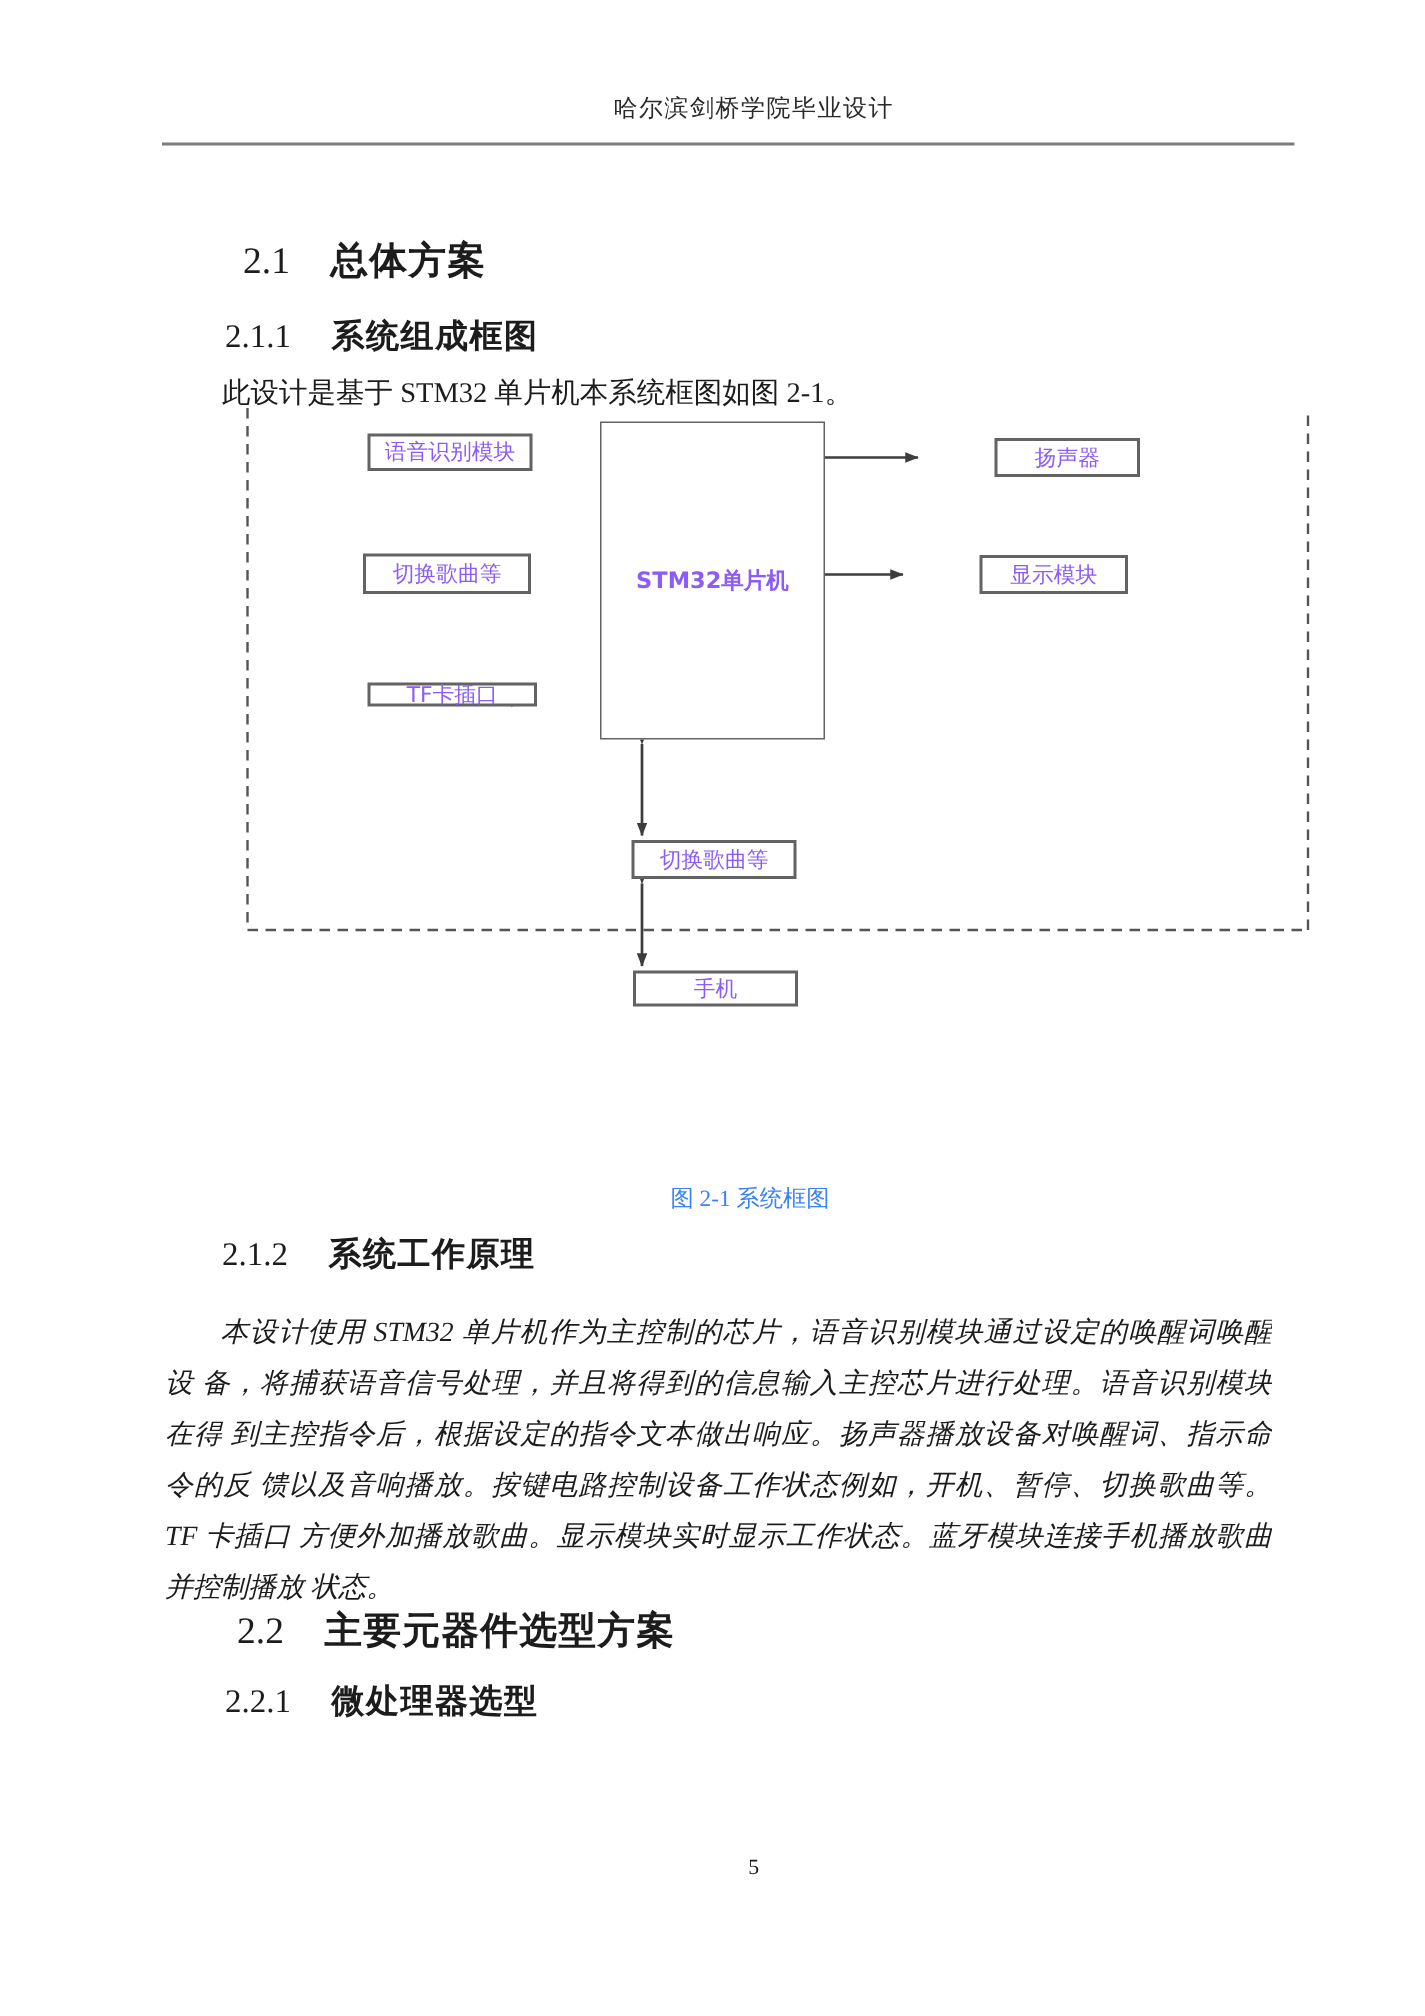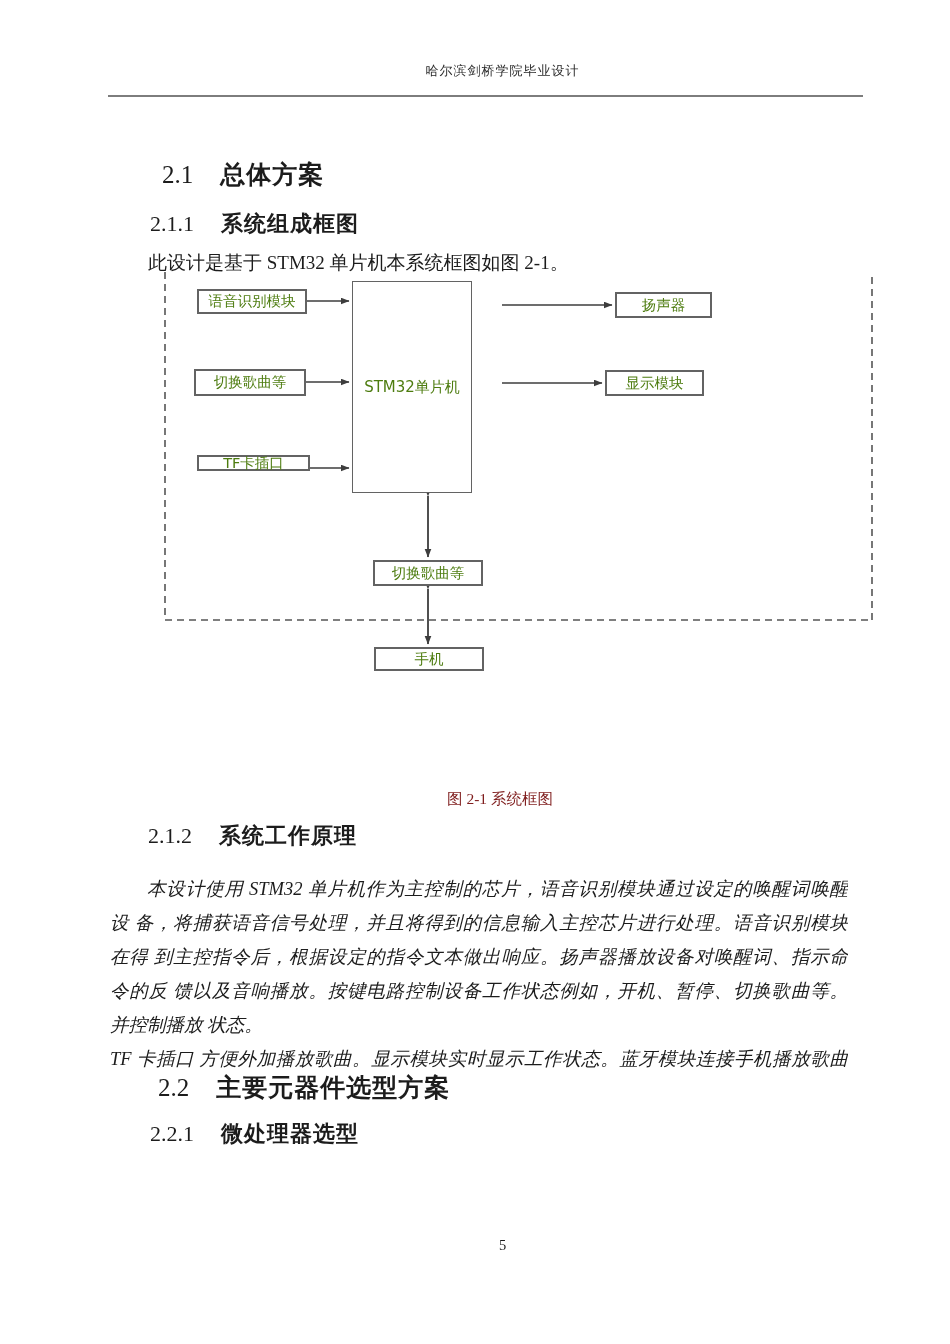--- a/index.html
+++ b/index.html
@@ -5,21 +5,21 @@
   html,body{margin:0;padding:0;background:#fff;}
   .page{
     position:relative;width:950px;height:1344px;background:#ffffff;
     font-family:"Liberation Serif","DejaVu Serif",serif;color:#1c1c1c;
     overflow:hidden;
   }
   .abs{position:absolute;}
   
   .header-text{
     top:62px;left:55px;right:0;text-align:center;
-    font-size:13px;letter-spacing:1px;color:#2a2a2a;
+    font-size:16px;letter-spacing:1px;color:#2a2a2a;
   }
   .header-rule{
     top:95px;left:108px;width:755px;height:0;
     border-top:2px solid #7d7d7d;
   }
   
   .h1{font-size:25px;line-height:30px;white-space:nowrap;}
   .h2{font-size:22px;line-height:27px;white-space:nowrap;}
   .h-num{font-family:"Liberation Serif","DejaVu Serif",serif;font-weight:400;margin-right:27px;}
   .h-title{font-family:Liberation Serif, serif;font-weight:700;letter-spacing:1px;}
@@ -28,32 +28,32 @@
   .hd-212{top:822px;left:148px;}
   .hd-22{top:1073px;left:158px;}
   .hd-221{top:1120px;left:150px;}
   
   .intro{top:249px;left:148px;font-size:19px;line-height:28px;white-space:nowrap;}
   .para{top:872px;left:110px;width:738px;}
   .pline{height:34px;line-height:34px;font-size:18.5px;overflow:hidden;font-style:italic;}
   .pline.just{text-align:justify;text-align-last:justify;}
   .pline.indent{padding-left:37px;}
   
-  .caption{top:789px;left:50px;right:0;text-align:center;font-size:15.5px;color:#7f1d1d;}
+  .caption{top:789px;left:50px;right:0;text-align:center;font-size:15.5px;color:#3b82f6;}
   
   .pagenum{top:1237px;left:55px;right:0;text-align:center;font-size:14.5px;}
   
   .diagram{top:0;left:0;width:950px;height:700px;pointer-events:none;}
   .blk{
     position:absolute;display:flex;align-items:center;justify-content:center;
     border:2px solid #636363;background:#fff;box-sizing:border-box;
     font-family:"DejaVu Sans","Liberation Sans",sans-serif;
-    font-size:14.5px;color:#4d7c0f;white-space:nowrap;
+    font-size:14.5px;color:#8b5cf6;white-space:nowrap;margin-left:48px;
   }
-  .blk-mcu{left:352px;top:281px;width:120px;height:212px;border-width:1.5px;font-size:15px;}
+  .blk-mcu{left:352px;top:281px;width:150px;height:212px;border-width:1.5px;font-size:15px;font-weight:bold;}
   .blk-voice{left:197px;top:289px;width:110px;height:25px;}
   .blk-keys{left:194px;top:369px;width:112px;height:27px;}
   .blk-tf{left:197px;top:455px;width:113px;height:16px;}
   .blk-speaker{left:615px;top:292px;width:97px;height:26px;}
   .blk-display{left:605px;top:370px;width:99px;height:26px;}
   .blk-bt{left:373px;top:560px;width:110px;height:26px;}
   .blk-phone{left:374px;top:647px;width:110px;height:24px;}
   svg.wires{position:absolute;top:0;left:0;width:950px;height:700px;}
 </style>
 </head>
@@ -111,22 +111,22 @@
 
   <div class="abs h2 hd-212">
     <span class="h-num">2.1.2</span><span class="h-title">系统工作原理</span>
   </div>
 
   <div class="abs para">
     <div class="pline just indent">本设计使用 STM32 单片机作为主控制的芯片，语音识别模块通过设定的唤醒词唤醒</div>
     <div class="pline just">设 备，将捕获语音信号处理，并且将得到的信息输入主控芯片进行处理。语音识别模块</div>
     <div class="pline just">在得 到主控指令后，根据设定的指令文本做出响应。扬声器播放设备对唤醒词、指示命</div>
     <div class="pline just">令的反 馈以及音响播放。按键电路控制设备工作状态例如，开机、暂停、切换歌曲等。</div>
+    <div class="pline just">TF 卡插口 方便外加播放歌曲。显示模块实时显示工作状态。蓝牙模块连接手机播放歌曲</div>
     <div class="pline">并控制播放 状态。</div>
-    <div class="pline just">TF 卡插口 方便外加播放歌曲。显示模块实时显示工作状态。蓝牙模块连接手机播放歌曲</div>
   </div>
 
   <div class="abs h1 hd-22">
     <span class="h-num">2.2</span><span class="h-title">主要元器件选型方案</span>
   </div>
 
   <div class="abs h2 hd-221">
     <span class="h-num">2.2.1</span><span class="h-title">微处理器选型</span>
   </div>
 

